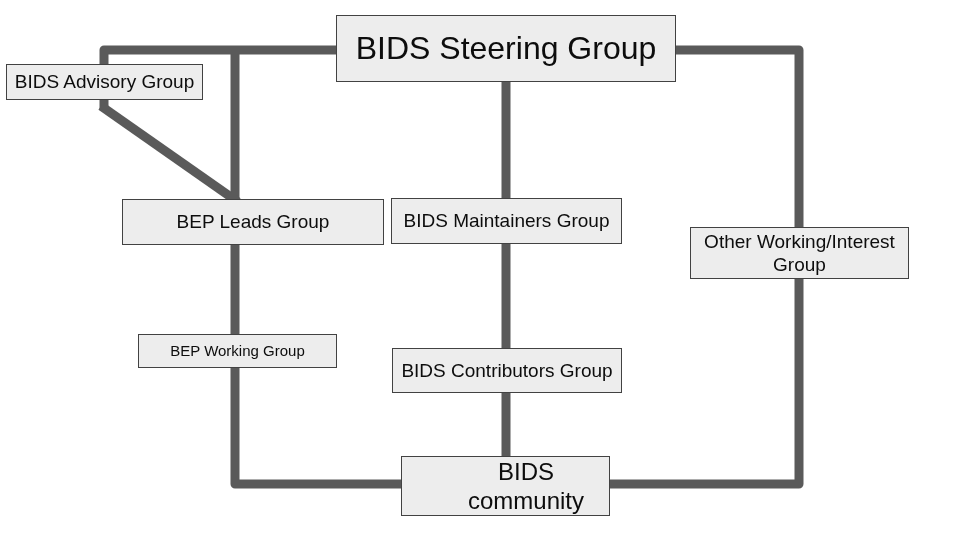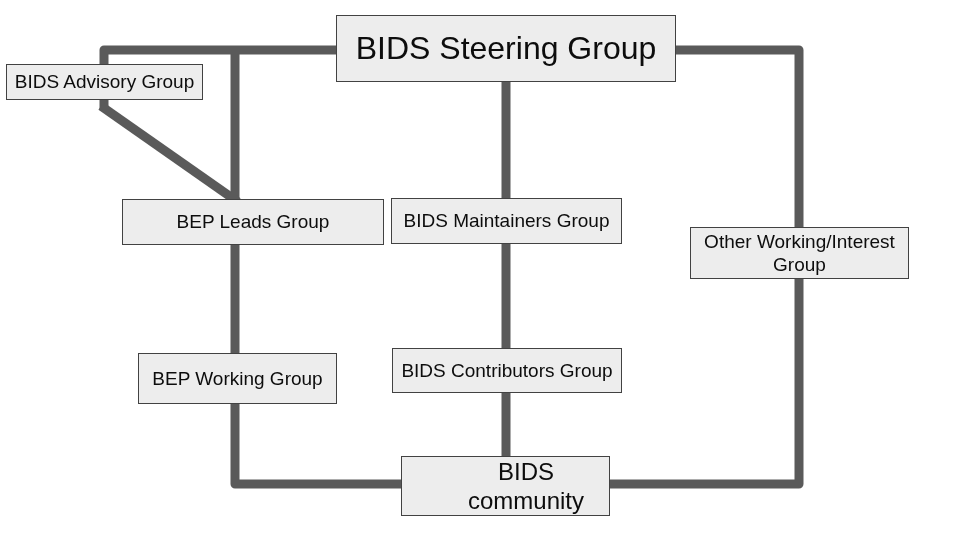--- a/index.html
+++ b/index.html
@@ -31,21 +31,21 @@
     justify-content:center;
     text-align:center;
     line-height:1.22;
     padding:2px 6px;
   }
   .node.steering   {left:336px; top:15px;  width:340px; height:67px; font-size:32px;}
   .node.advisory   {left:6px;   top:64px;  width:197px; height:36px; font-size:19px;}
   .node.bep-leads  {left:122px; top:199px; width:262px; height:46px; font-size:19px;}
   .node.maintainers{left:391px; top:198px; width:231px; height:46px; font-size:19px;}
   .node.other      {left:690px; top:187px; width:219px; height:52px; font-size:19px;margin-top:40px;}
-  .node.bep-working{left:138px; top:353px; width:199px; height:51px; font-size:19px;}
+  .node.bep-working{left:138px; top:334px; width:199px; height:34px; font-size:15px;}
   .node.contrib    {left:392px; top:348px; width:230px; height:45px; font-size:19px;}
   .node.community  {left:401px; top:456px; width:209px; height:60px; font-size:24px;padding-left:47px;}
 </style>
 </head>
 <body>
 
 <div class="canvas">
 
   <svg class="connectors" width="960" height="540" viewBox="0 0 960 540">
 

